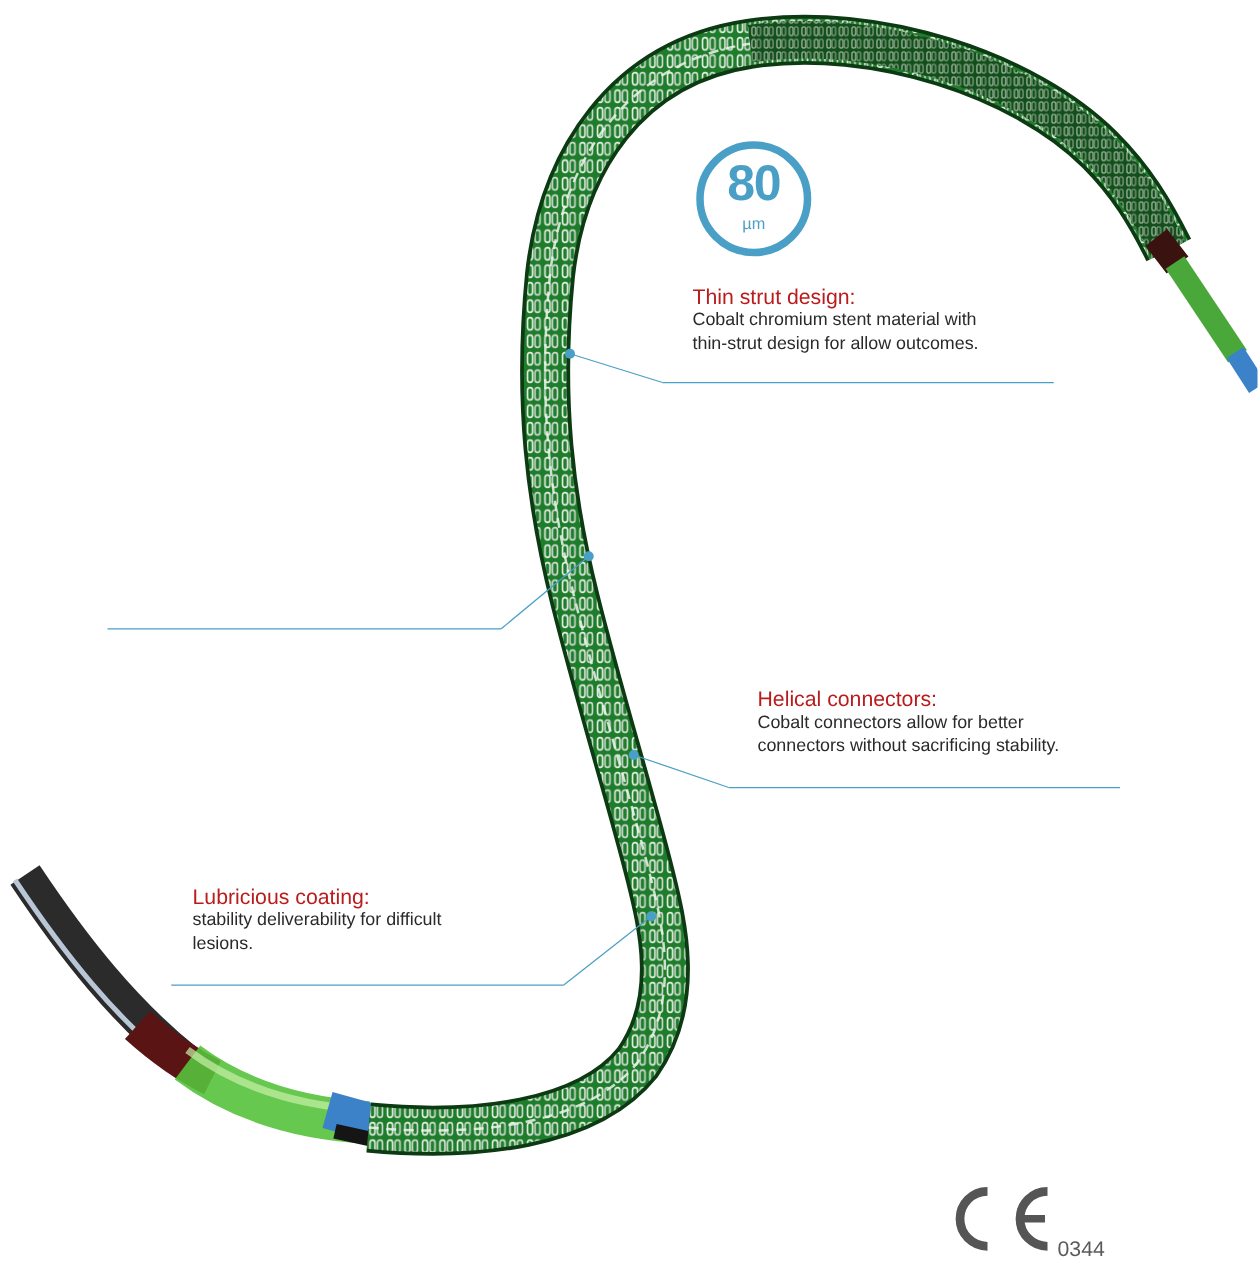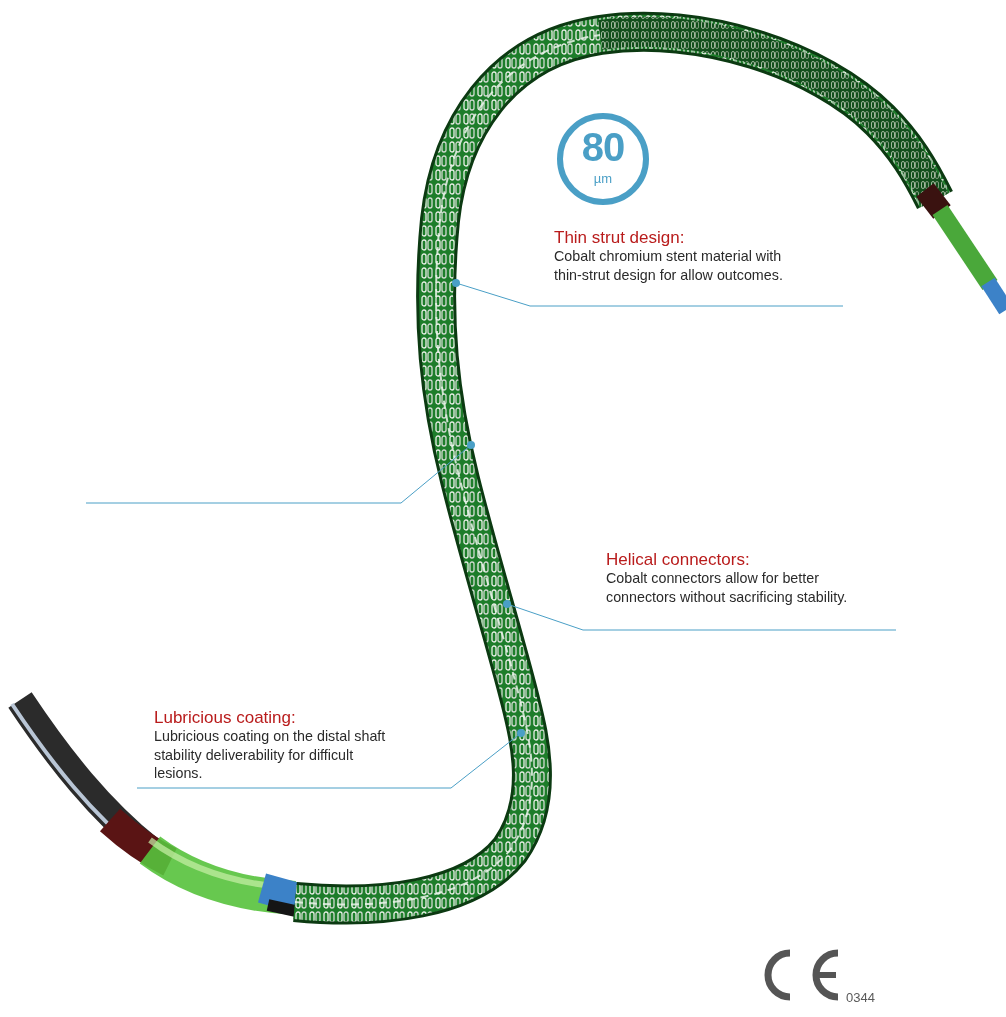--- a/index.html
+++ b/index.html
@@ -11,21 +11,21 @@
       position: absolute; left: 557px; top: 113px; width: 92px; height: 92px;
       border: 6px solid #4a9fc6; border-radius: 50%; box-sizing: border-box;
       text-align: center; color: #4a9fc6;
     }
     .badge .num { position: absolute; left: 0; right: 0; top: 8px; font-weight: bold; font-size: 40px; line-height: 40px; letter-spacing: -1px; }
     .badge .unit { position: absolute; left: 0; right: 0; top: 53px; font-size: 13px; line-height: 14px; }
     .callout { position: absolute; }
     .callout .title { color: #b91c1c; font-size: 17px; line-height: 19px; }
     .callout .body { color: #2a2a2a; font-size: 14.3px; line-height: 18.5px; }
     .ce { position: absolute; left: 756px; top: 945px; width: 120px; height: 60px; }
-    .ce-num { position: absolute; left: 846px; top: 990px; color: #5a5a5a; font-size: 13px; }
+    .ce-num { position: absolute; left: 846px; top: 990px; color: #5a5a5a; font-size: 17px; }
   </style>
 </head>
 <body>
 
 <div class="stage">
 
   <svg class="device" width="1006" height="1017" viewBox="0 0 1006 1017">
     <defs>
       <pattern id="struts" width="14" height="14" patternUnits="userSpaceOnUse">
         <rect width="14" height="14" fill="#1d7d2a"></rect>
@@ -111,21 +111,20 @@
 
 
   <div class="callout" style="left:606px; top:550px;">
     <div class="title">Helical connectors:</div>
     <div class="body">Cobalt connectors allow for better</div>
     <div class="body">connectors without sacrificing stability.</div>
   </div>
 
   <div class="callout" style="left:154px; top:708px;">
     <div class="title">Lubricious coating:</div>
-    <div class="body">Lubricious coating on the distal shaft</div>
     <div class="body">stability deliverability for difficult</div>
     <div class="body">lesions.</div>
   </div>
 
   <svg class="ce" viewBox="0 0 120 60">
     <path d="M 34 8 A 22 22 0 1 0 34 52" fill="none" stroke="#555555" stroke-width="7"></path>
     <path d="M 82 8 A 22 22 0 1 0 82 52" fill="none" stroke="#555555" stroke-width="7"></path>
     <line x1="62" y1="30" x2="80" y2="30" stroke="#555555" stroke-width="6"></line>
   </svg>
   <div class="ce-num">0344</div>

